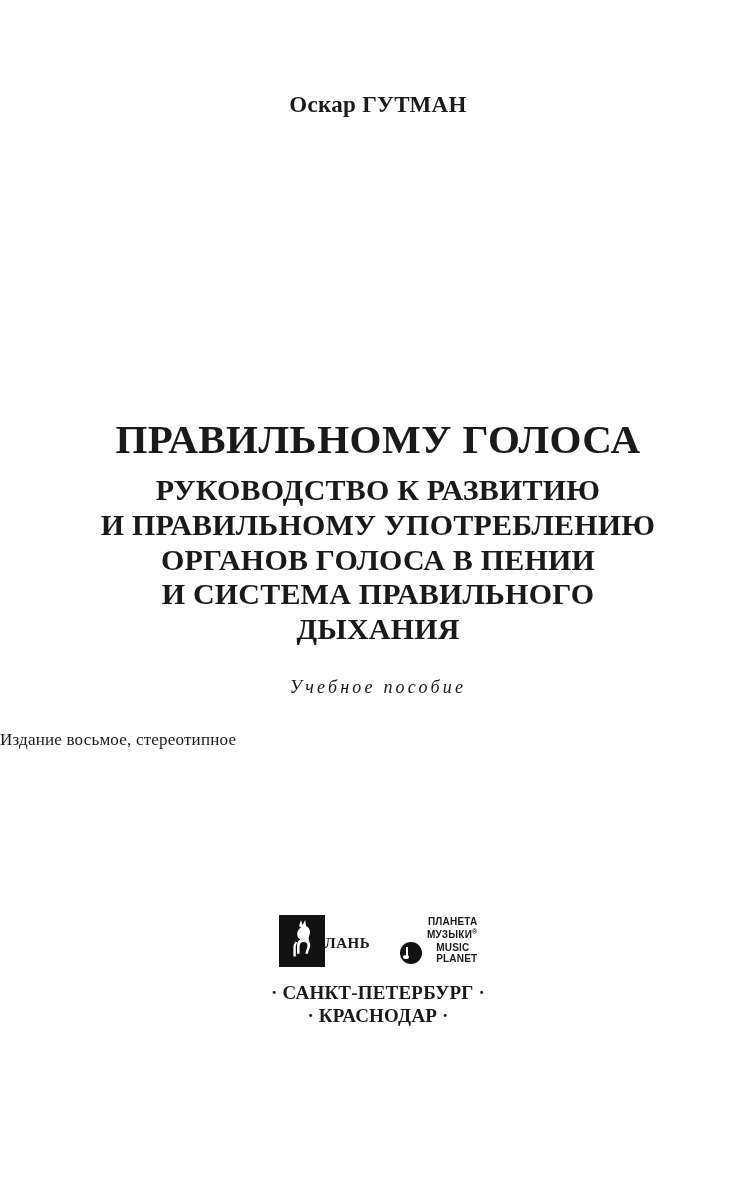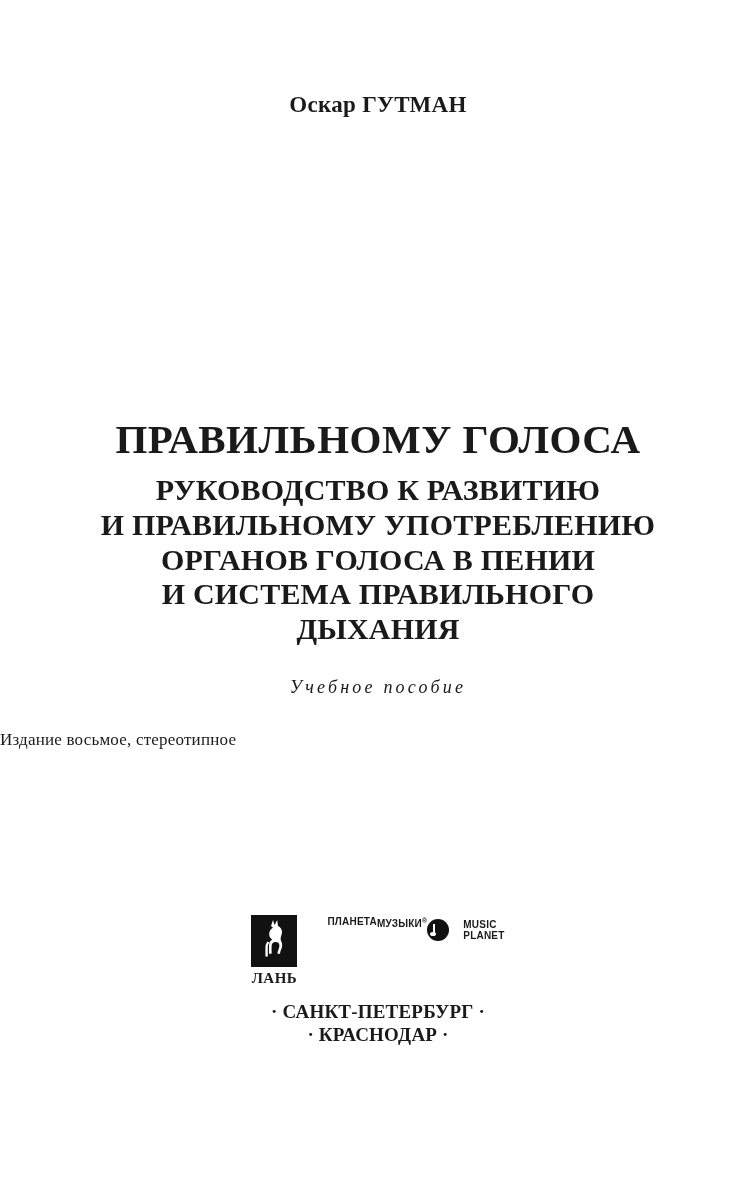--- a/index.html
+++ b/index.html
@@ -86,21 +86,21 @@
 
   .logo-row {
     display: flex;
     align-items: flex-start;
     justify-content: center;
     gap: 6px;
   }
 
   .logo-left {
     display: flex;
-    flex-direction: column;
+    flex-direction: row;
     align-items: center;
   }
   .deer-box {
     width: 46px;
     height: 52px;
     background: #111;
     position: relative;
   }
   .deer-box svg { display: block; }
   .lan-word {
@@ -108,22 +108,22 @@
     font-size: 15px;
     font-weight: bold;
     letter-spacing: 0.5px;
     line-height: 1;
     font-family: "Liberation Serif", serif;
   }
 
   .logo-right {
     padding-top: 2px;
     display: flex;
-    flex-direction: row;
-    align-items: flex-start;
+    flex-direction: column;
+    align-items: flex-end;
     line-height: 1.05;
     margin-left: 24px;
   }
   .planeta {
     font-family: "Liberation Sans", sans-serif;
     font-size: 10px;
     font-weight: bold;
     letter-spacing: 0.2px;
   }
   .planeta .reg { font-size: 7px; vertical-align: super; }

